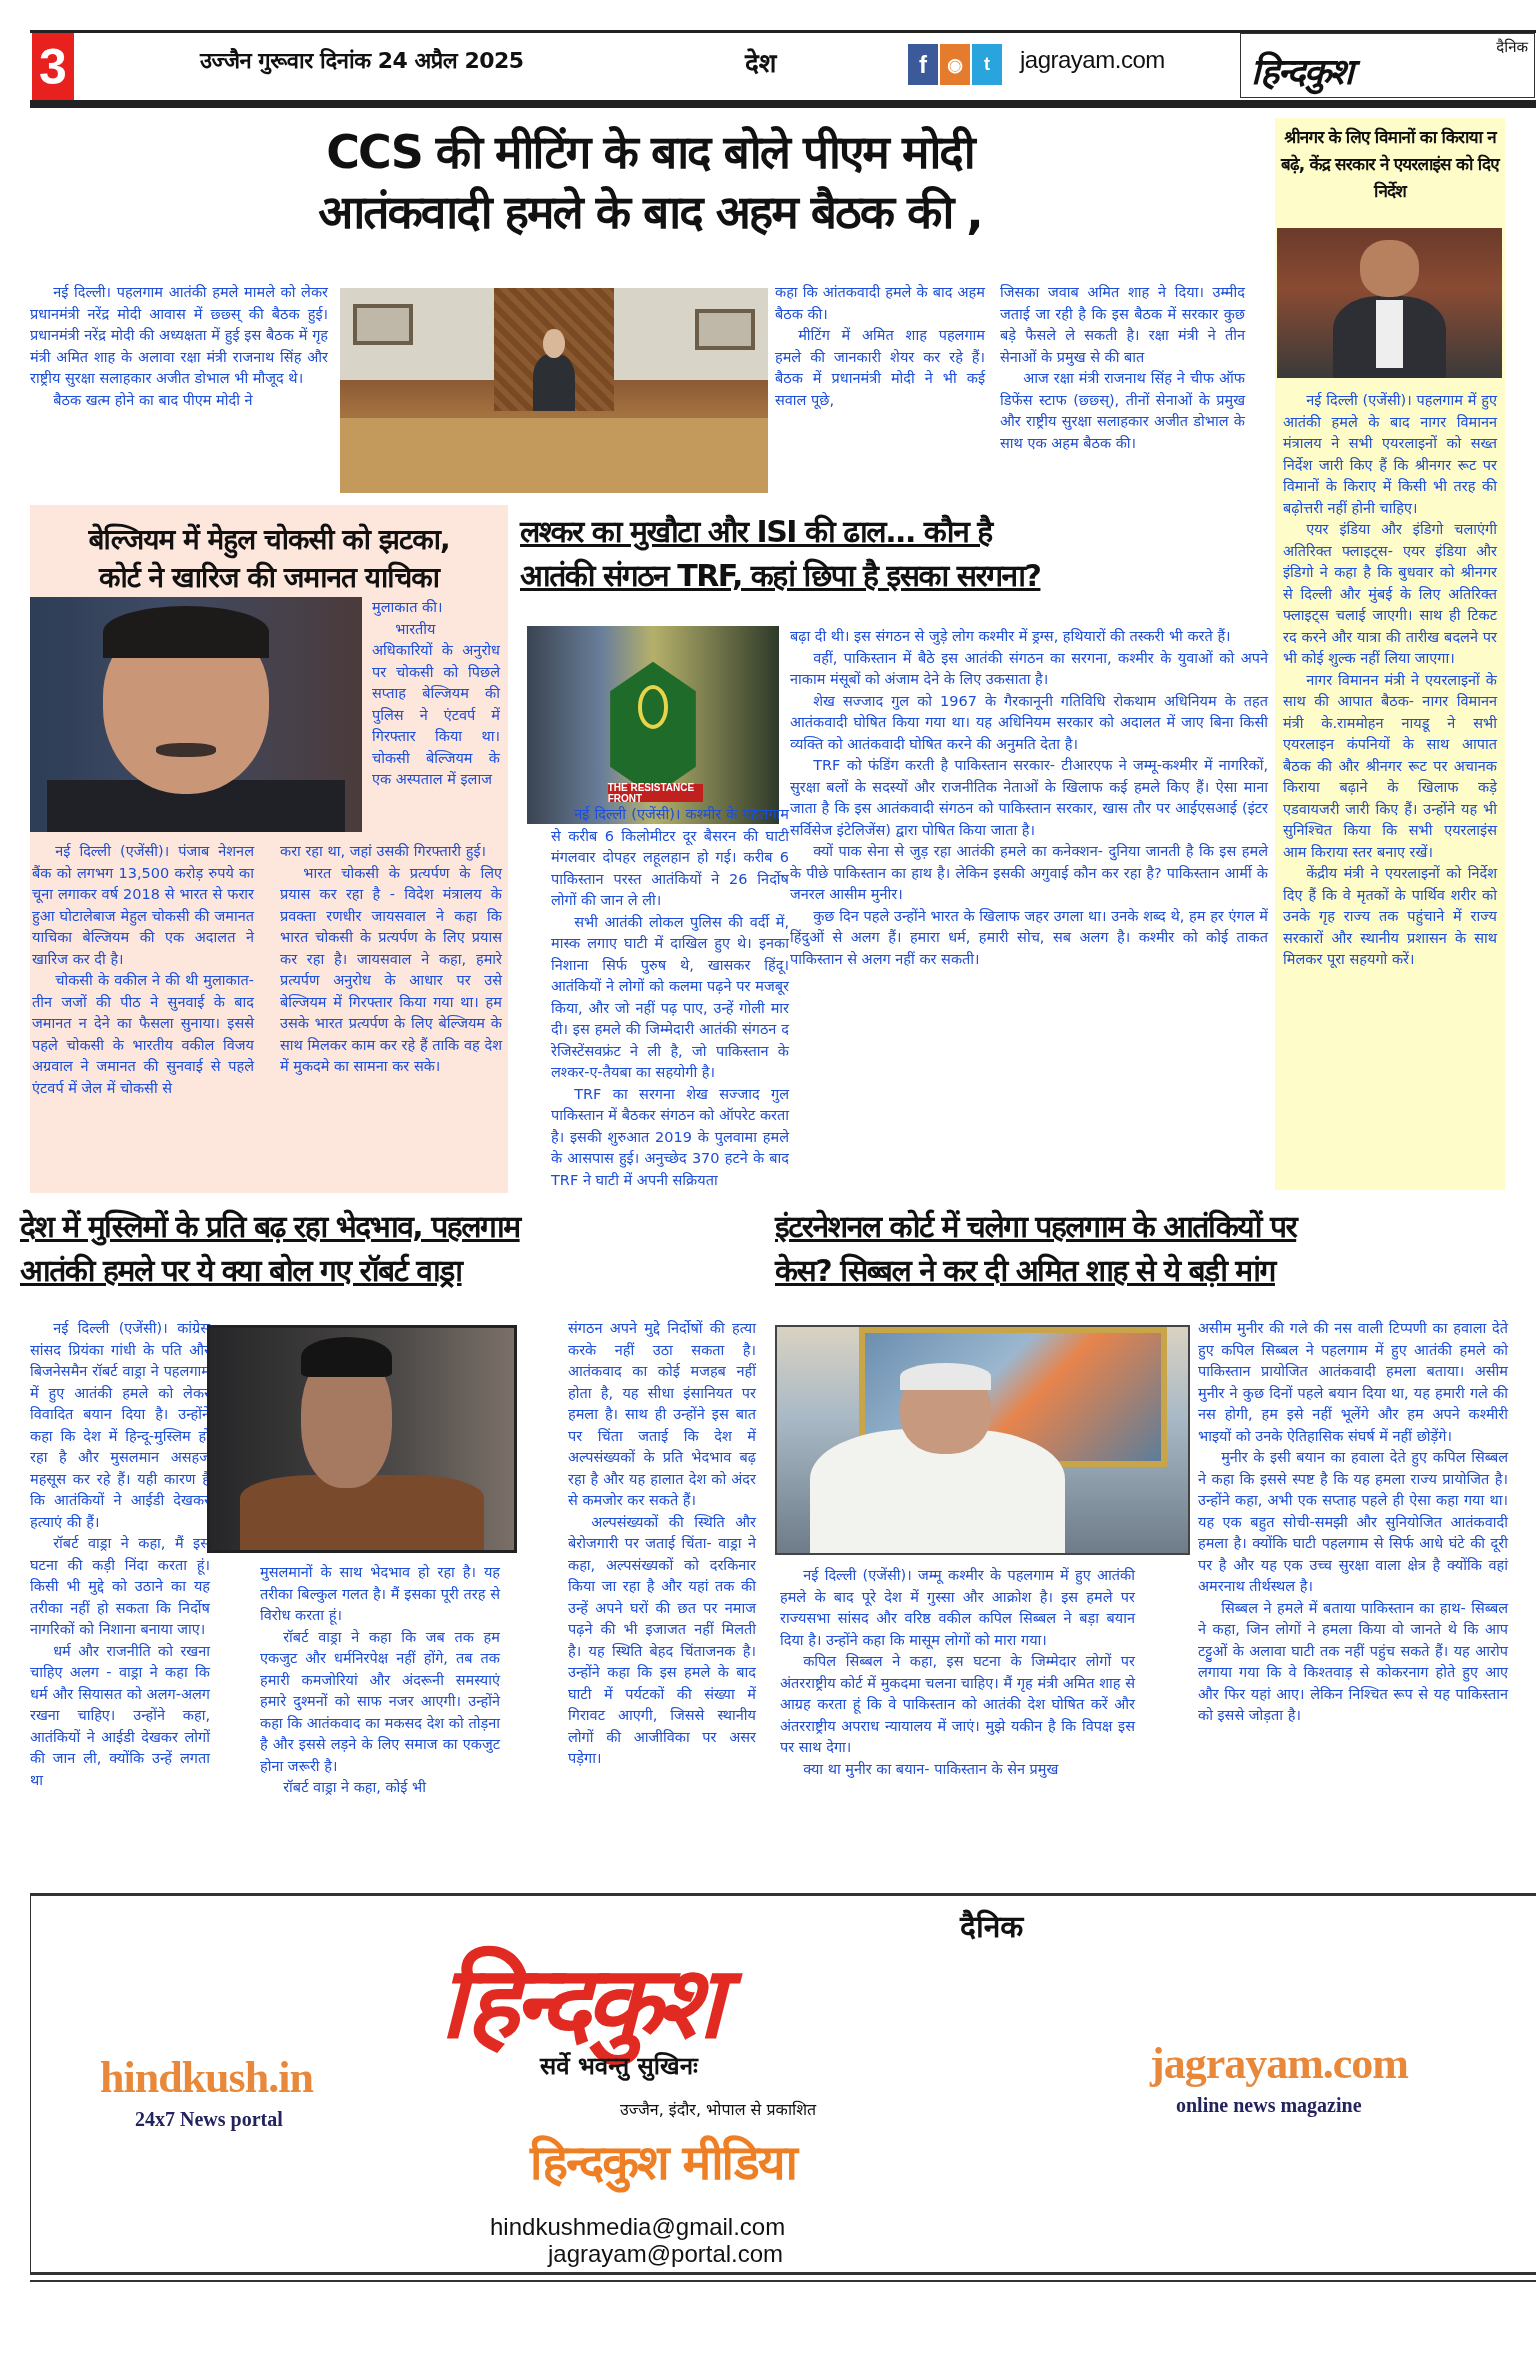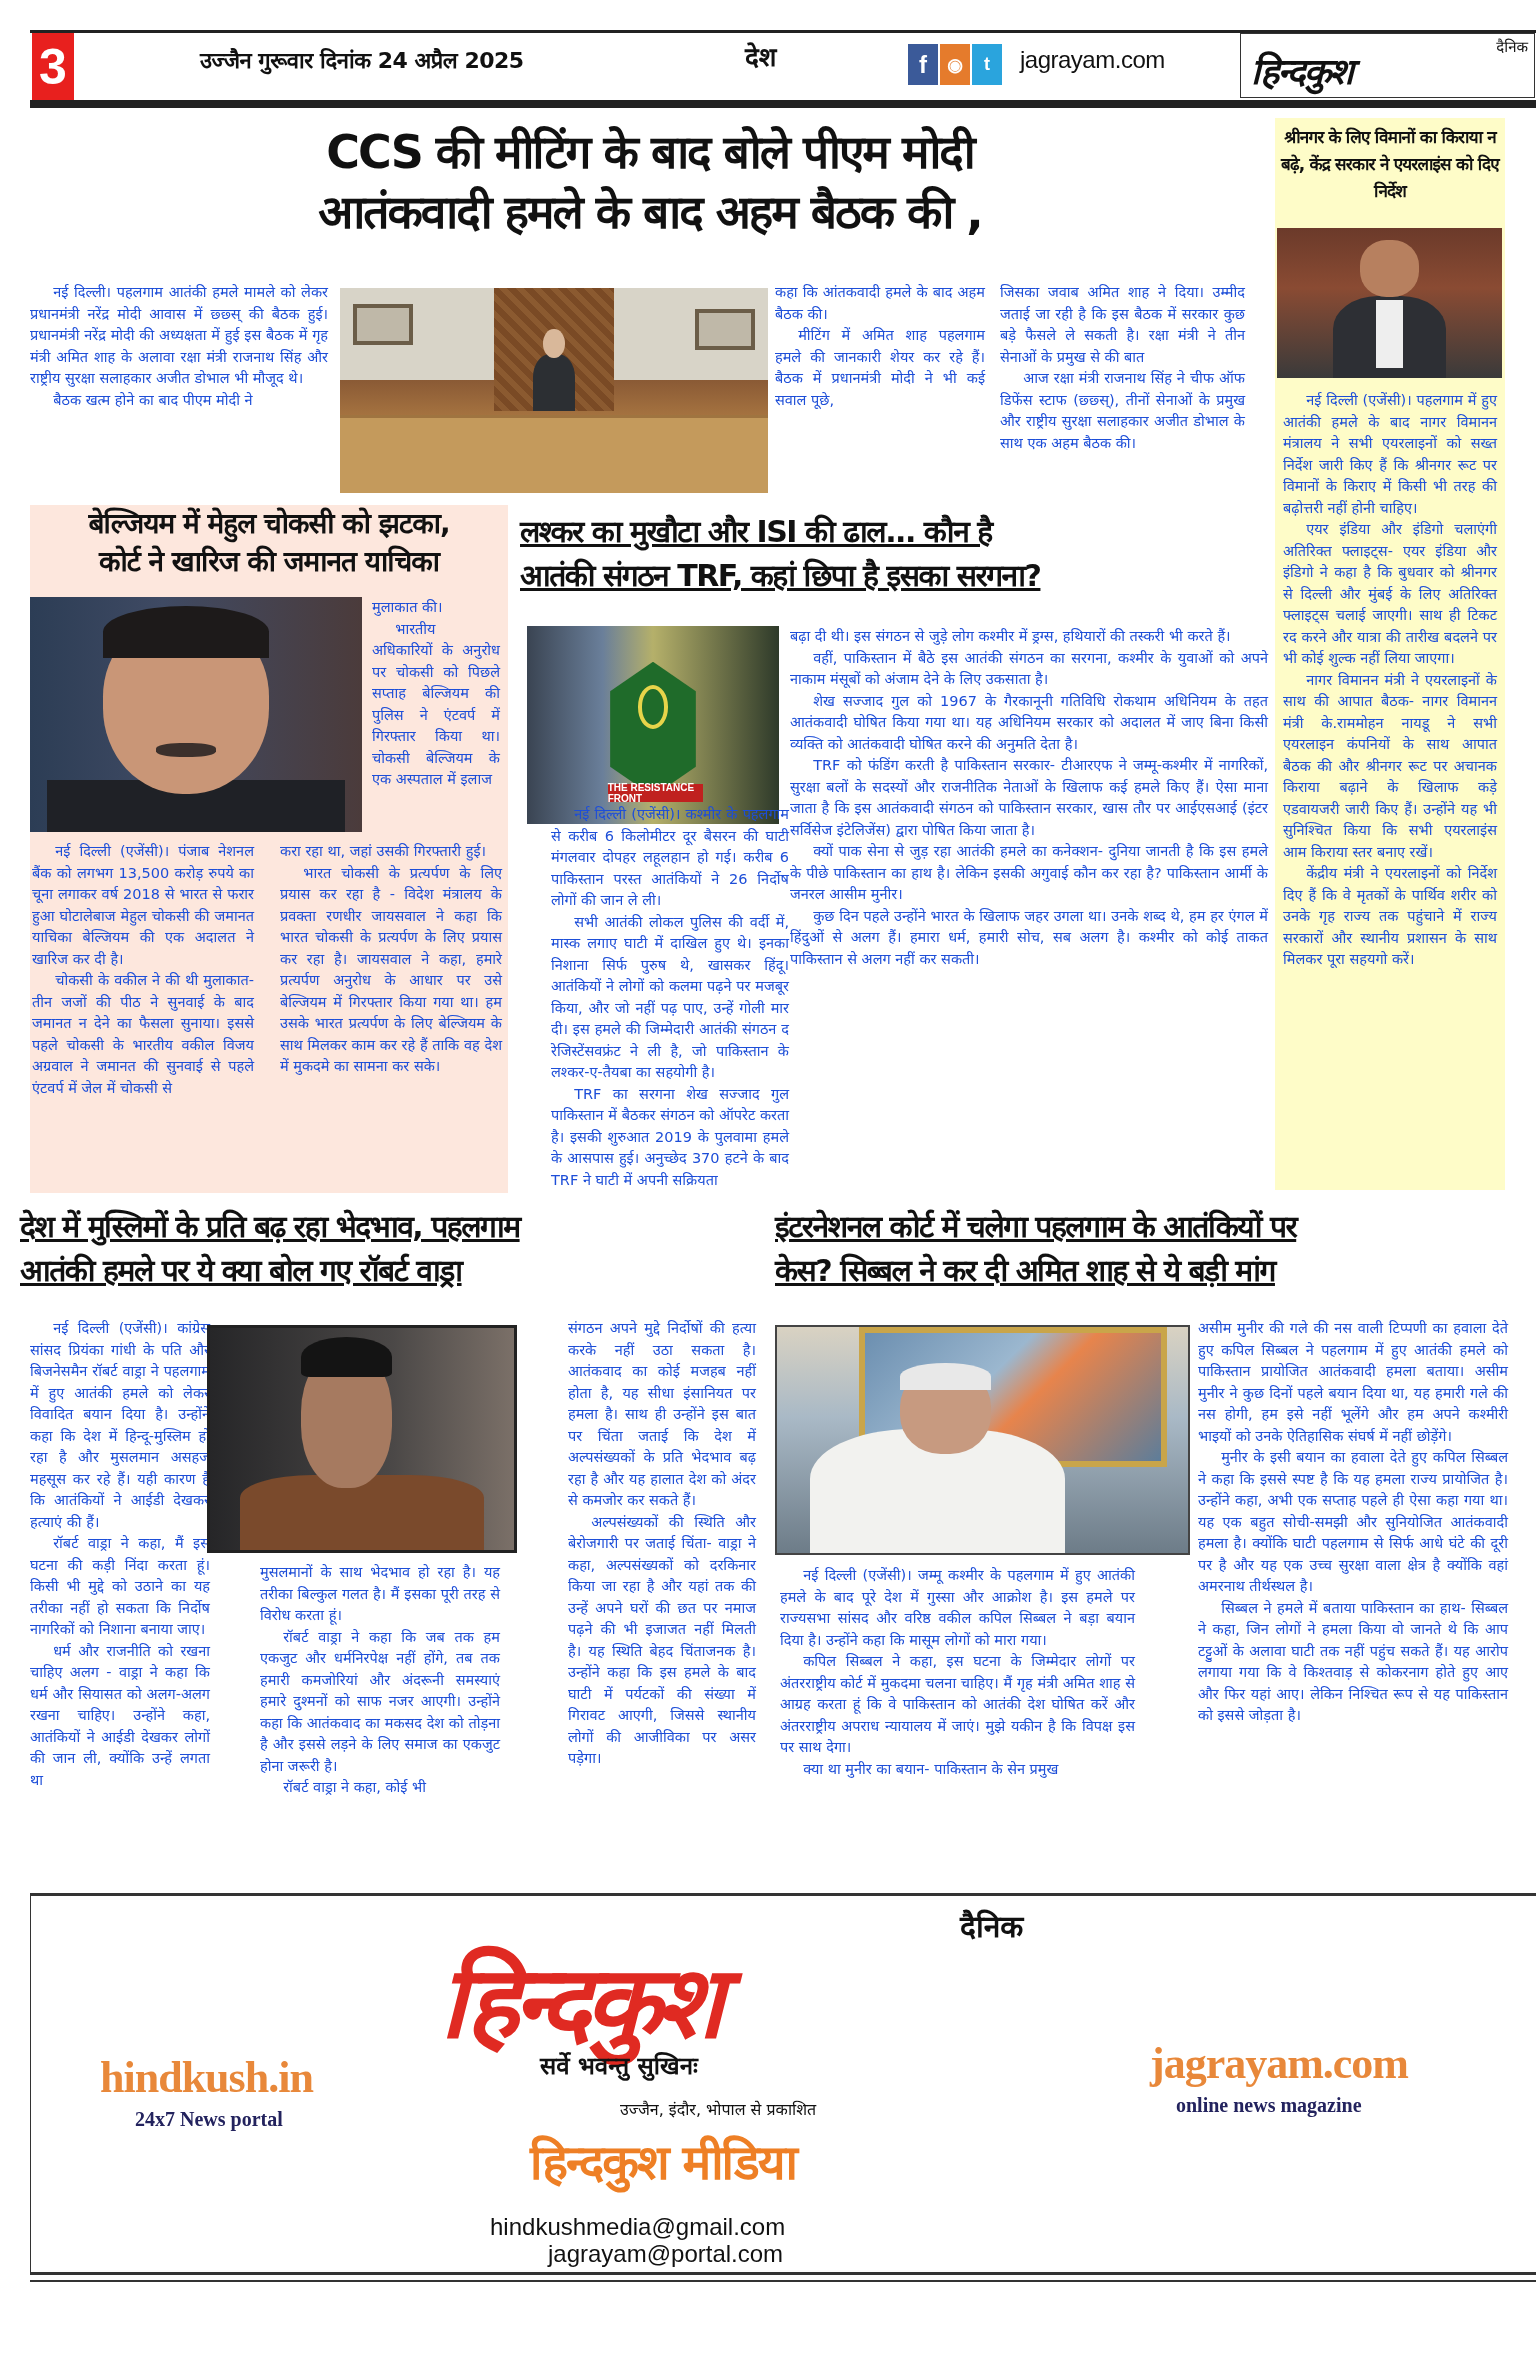--- a/index.html
+++ b/index.html
@@ -5,21 +5,21 @@
   * { box-sizing: border-box; margin: 0; padding: 0; }
   html, body { width: 1536px; height: 2363px; background: #ffffff; overflow: hidden; }
   body { position: relative; font-family: "DejaVu Sans", "Liberation Sans", sans-serif; color: #111; }
   .abs { position: absolute; }
 
   
   .masthead-rule-top { left: 30px; top: 30px; width: 1508px; height: 3px; background: #222; }
   .masthead-rule-bot { left: 30px; top: 100px; width: 1508px; height: 8px; background: #222; }
   .page-num { left: 32px; top: 33px; width: 42px; height: 67px; background: #e8201e; color: #fff; font: bold 50px "Liberation Sans", sans-serif; display: flex; align-items: center; justify-content: center; }
   .dateline { left: 200px; top: 44px; font: bold 22px "DejaVu Sans", sans-serif; letter-spacing: -0.5px; }
-  .section { left: 745px; top: 38px; font: bold 26px "DejaVu Sans", sans-serif; }
+  .section { left: 745px; top: 44px; font: bold 26px "DejaVu Sans", sans-serif; }
   .social { left: 908px; top: 44px; display: flex; gap: 2px; }
   .social span { width: 30px; height: 41px; display: flex; align-items: center; justify-content: center; color: #fff; font: bold 24px "Liberation Sans", sans-serif; }
   .soc-fb { background: #3b5a99; }
   .soc-rss { background: #e57b2c; font-size: 18px !important; }
   .soc-tw { background: #2aa4dd; font-size: 18px !important; }
   .site-url { left: 1020px; top: 46px; font: 24px "Liberation Sans", sans-serif; letter-spacing: -0.5px; }
   .logo-box { left: 1240px; top: 33px; width: 295px; height: 65px; border: 1px solid #333; }
   .logo-dainik { position: absolute; right: 6px; top: 2px; font: 15px "DejaVu Sans", sans-serif; }
   .logo-name { position: absolute; left: 10px; top: 12px; font: italic bold 36px "DejaVu Sans", sans-serif; letter-spacing: -2px; }
 
@@ -142,21 +142,21 @@
   </div>
   <div class="txt" style="position:absolute; left:8px; top:272px; width:214px;">
     <p>नई दिल्ली (एजेंसी)। पहलगाम में हुए आतंकी हमले के बाद नागर विमानन मंत्रालय ने सभी एयरलाइनों को सख्त निर्देश जारी किए हैं कि श्रीनगर रूट पर विमानों के किराए में किसी भी तरह की बढ़ोत्तरी नहीं होनी चाहिए।</p>
     <p>एयर इंडिया और इंडिगो चलाएंगी अतिरिक्त फ्लाइट्स- एयर इंडिया और इंडिगो ने कहा है कि बुधवार को श्रीनगर से दिल्ली और मुंबई के लिए अतिरिक्त फ्लाइट्स चलाई जाएगी। साथ ही टिकट रद करने और यात्रा की तारीख बदलने पर भी कोई शुल्क नहीं लिया जाएगा।</p>
     <p>नागर विमानन मंत्री ने एयरलाइनों के साथ की आपात बैठक- नागर विमानन मंत्री के.राममोहन नायडू ने सभी एयरलाइन कंपनियों के साथ आपात बैठक की और श्रीनगर रूट पर अचानक किराया बढ़ाने के खिलाफ कड़े एडवायजरी जारी किए हैं। उन्होंने यह भी सुनिश्चित किया कि सभी एयरलाइंस आम किराया स्तर बनाए रखें।</p>
     <p>केंद्रीय मंत्री ने एयरलाइनों को निर्देश दिए हैं कि वे मृतकों के पार्थिव शरीर को उनके गृह राज्य तक पहुंचाने में राज्य सरकारों और स्थानीय प्रशासन के साथ मिलकर पूरा सहयगो करें।</p>
   </div>
 </div>
 
 <div class="abs pink-box" style="left:30px; top:505px; width:478px; height:688px;">
-  <div class="box-head" style="padding-top:0;">
+  <div class="box-head" style="padding-top:16px;">
     <div>बेल्जियम में मेहुल चोकसी को झटका,</div>
     <div>कोर्ट ने खारिज की जमानत याचिका</div>
   </div>
   <div class="photo photo-choksi" style="position:absolute; left:0; top:92px; width:332px; height:235px;">
     <div class="suit"></div>
       <div class="face"></div>
       <div class="hair"></div>
       <div class="mous"></div>
   </div>
   <div class="txt" style="position:absolute; left:342px; top:92px; width:128px;">

